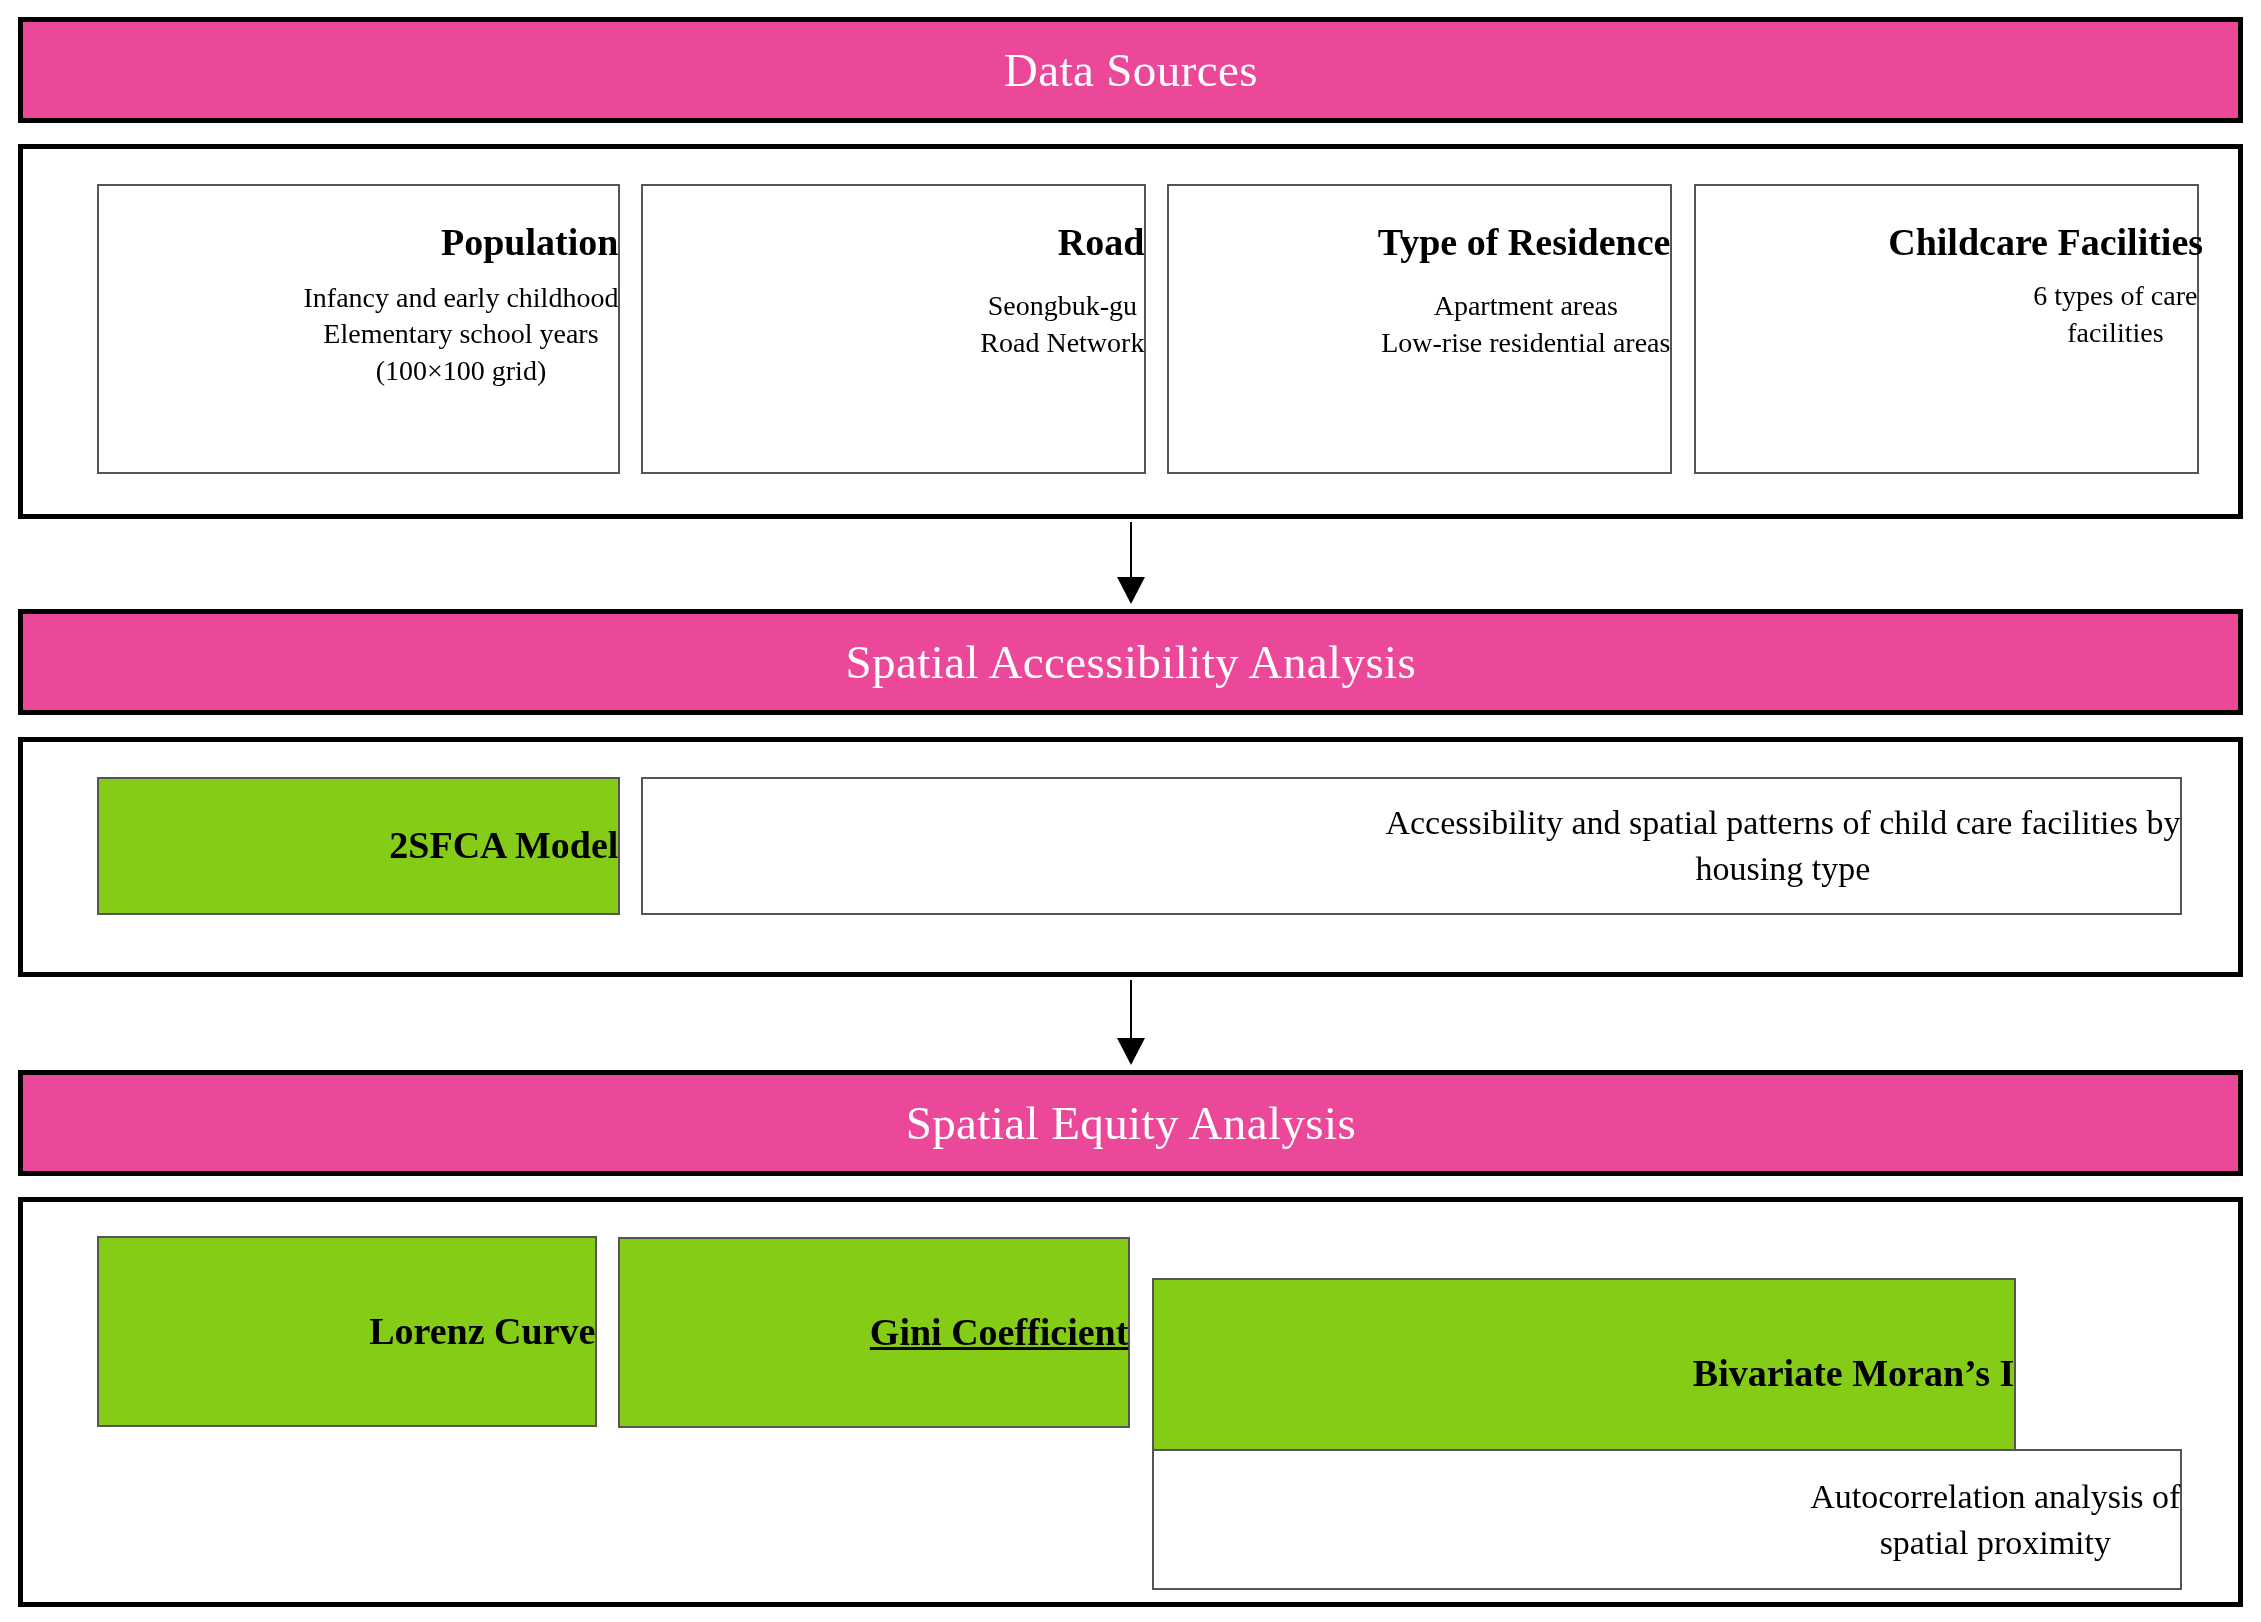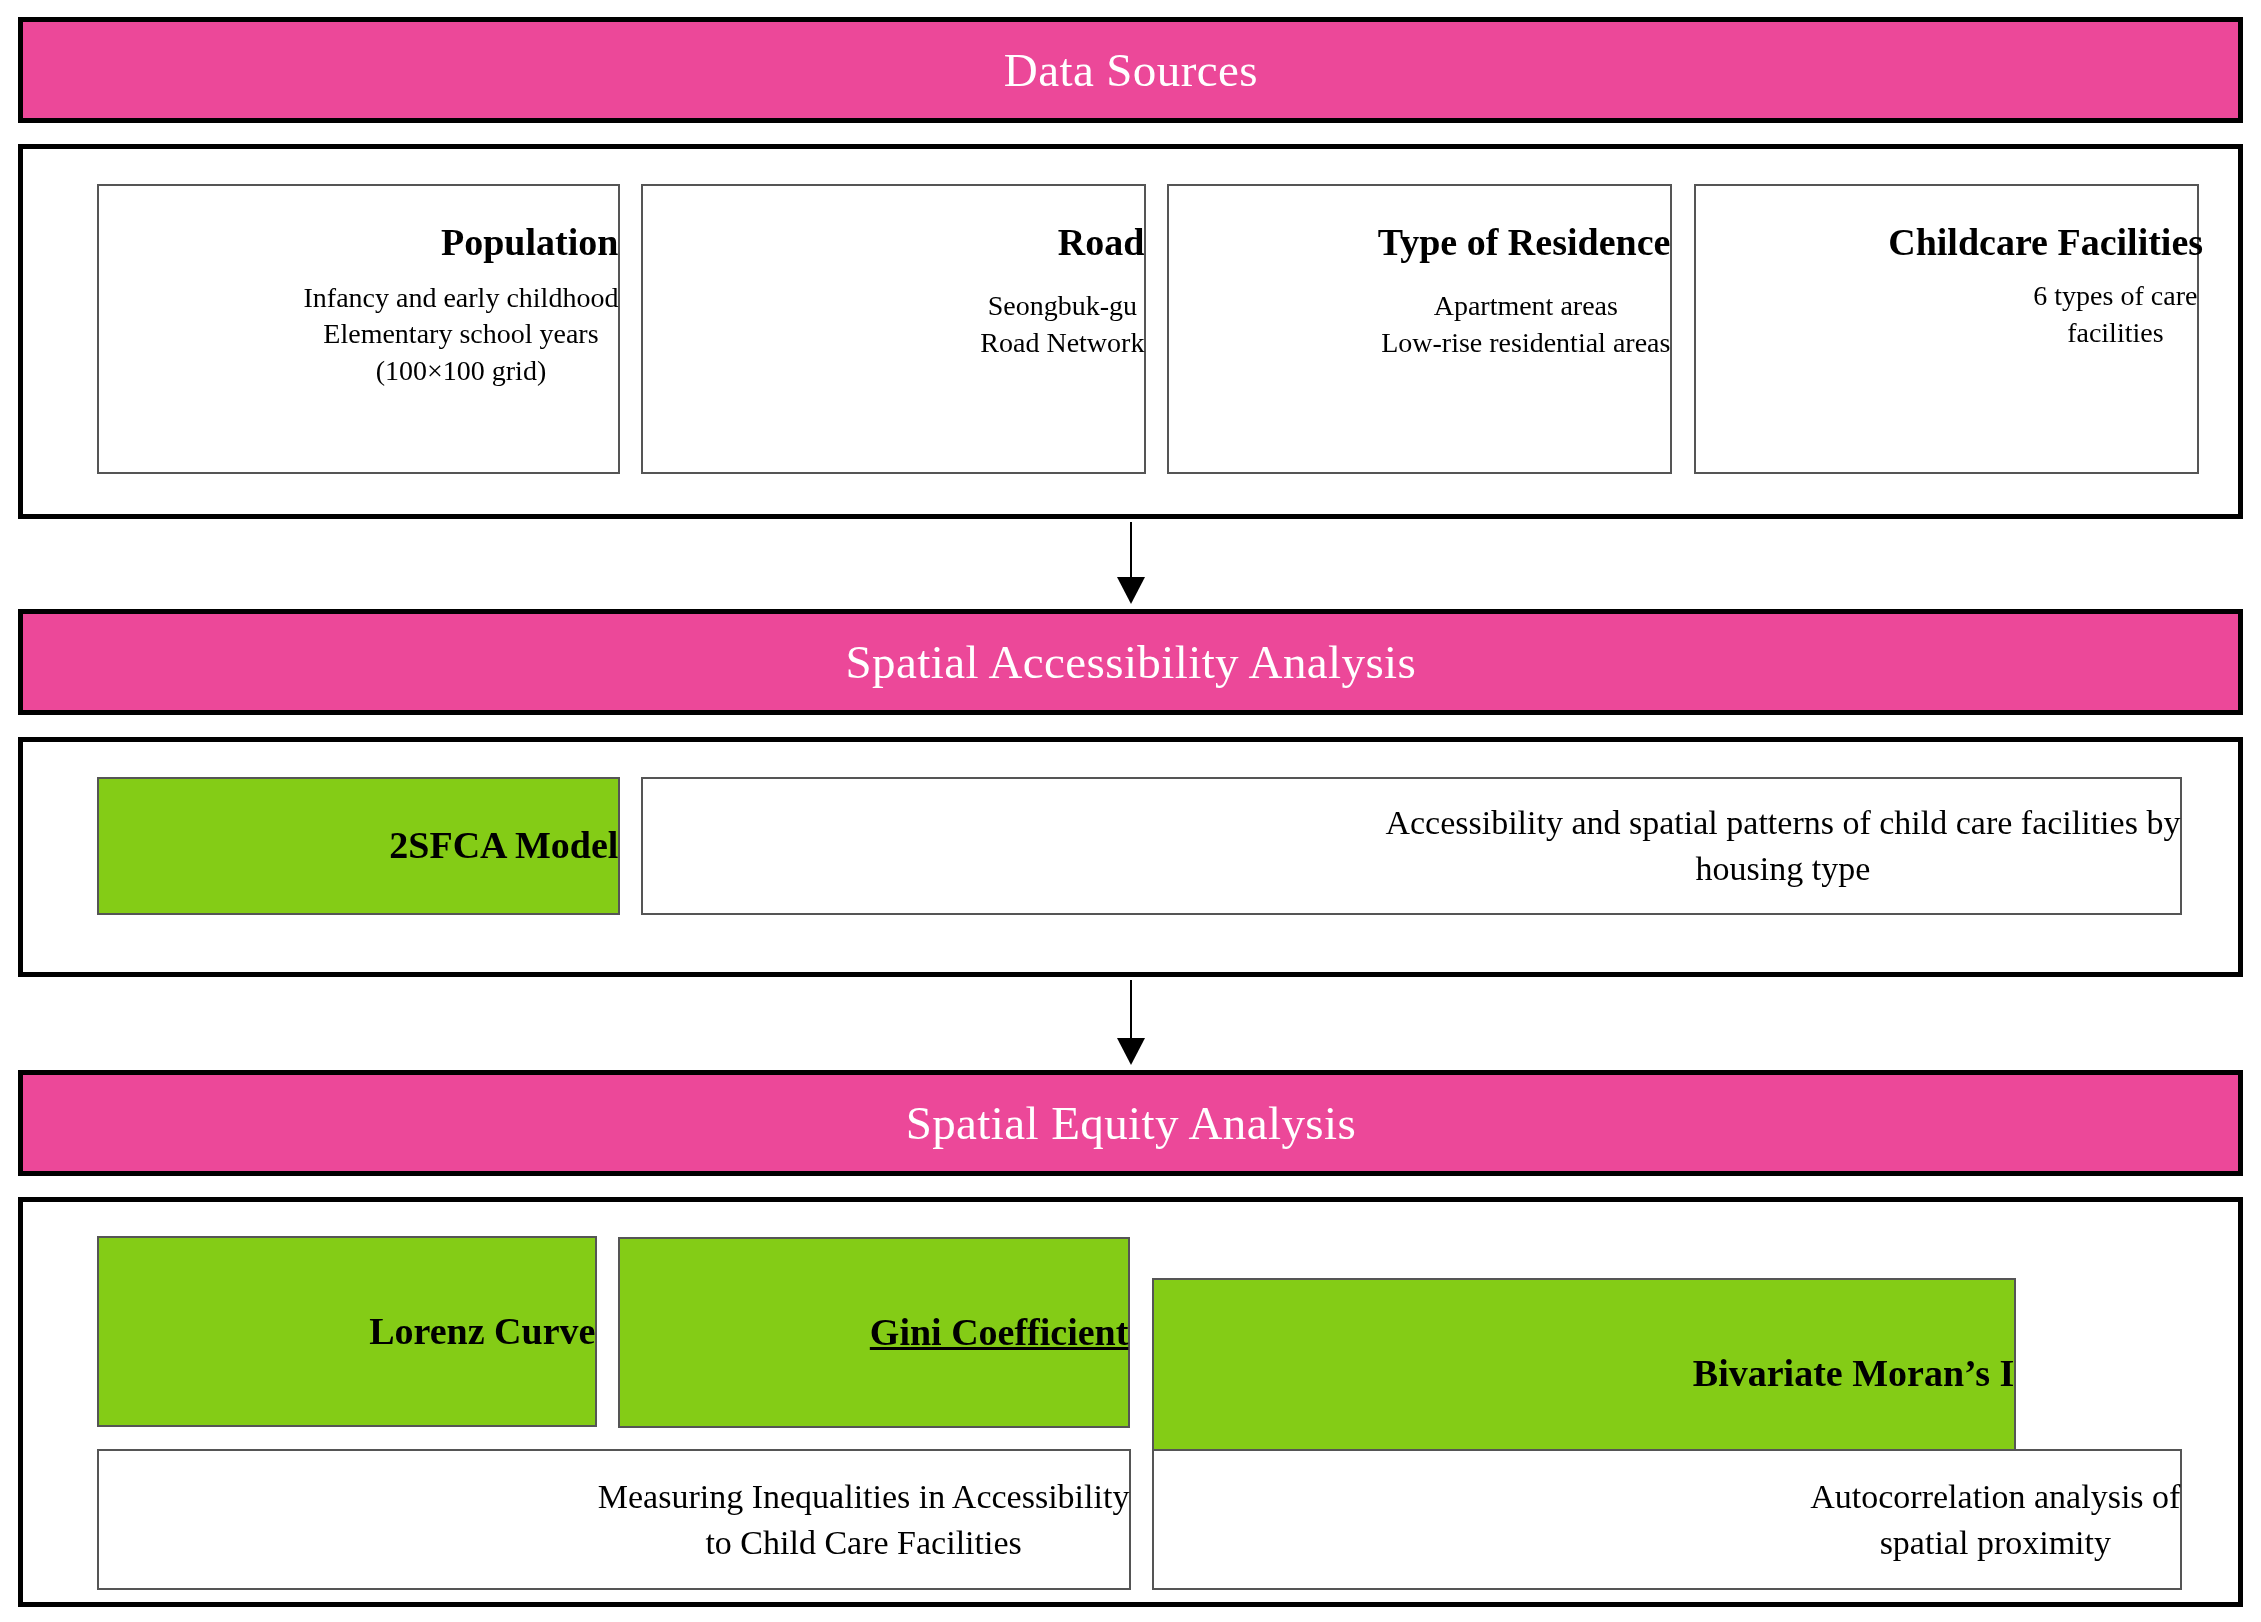--- a/index.html
+++ b/index.html
@@ -226,24 +226,20 @@
     </div>
 
     <div class="cell shaded" id="cell-gini">
       <div class="cell-title">Gini Coefficient</div>
     </div>
 
     <div class="cell shaded" id="cell-moran">
       <div class="cell-title">Bivariate Moran’s I</div>
     </div>
 
-    <div class="cell" id="cell-ineq-desc">
-      <div class="cell-body big">Measuring Inequalities in Accessibility
-to Child Care Facilities</div>
-    </div>
 
     <div class="cell" id="cell-autocorr-desc">
       <div class="cell-body big">Autocorrelation analysis of
 spatial proximity</div>
     </div>
   </div>
 
 </div>
 
 

